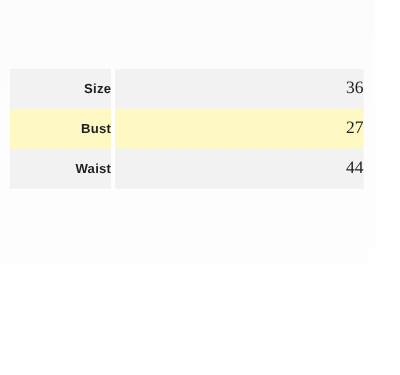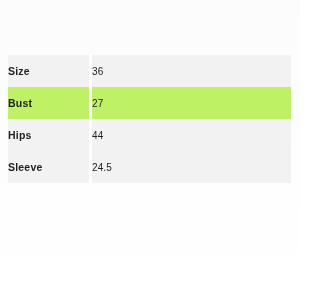--- a/index.html
+++ b/index.html
@@ -41,55 +41,56 @@
   }
 
   #spec-table tr {
     height: 32px;
   }
 
   #spec-table td {
     padding: 0;
     height: 32px;
     vertical-align: middle;
-    text-align: left;
+    text-align: right;
     color: #1f1f1f;
   }
 
   
   td.spec-label {
     width: 81px;
     font-size: 10.5px;
     font-weight: bold;
     letter-spacing: 0.2px;
   }
 
   
   td.spec-gutter {
     width: 3px;
     background: #ffffff !important;
   }
 
   
   td.spec-value {
     width: 199px;
-    font-size: 10px;
+    font-size: 14px;
     font-weight: normal;
     letter-spacing: 0.1px;
+    font-family: Liberation Serif, serif;
   }
 
   
   tr.row-shaded td.spec-label,
   tr.row-shaded td.spec-value {
     background: #f2f2f3;
   }
 
   tr.row-plain td.spec-label,
   tr.row-plain td.spec-value {
-    background: #bef264;
+    background: #fef9c3;
   }
 </style>
 </head>
 <body>
 
 <div id="page">
   <div id="page-tint"></div>
 
   <table id="spec-table">
     <tbody>
@@ -100,28 +101,23 @@
         <td class="spec-value">36</td>
       </tr>
 
       <tr class="row-plain">
         <td class="spec-label">Bust</td>
         <td class="spec-gutter"></td>
         <td class="spec-value">27</td>
       </tr>
 
       <tr class="row-shaded">
-        <td class="spec-label">Hips</td>
+        <td class="spec-label">Waist</td>
         <td class="spec-gutter"></td>
         <td class="spec-value">44</td>
       </tr>
 
 
-      <tr class="row-shaded">
-        <td class="spec-label">Sleeve</td>
-        <td class="spec-gutter"></td>
-        <td class="spec-value">24.5</td>
-      </tr>
 
 
     </tbody>
   </table>
 </div>
 
 </body></html>

